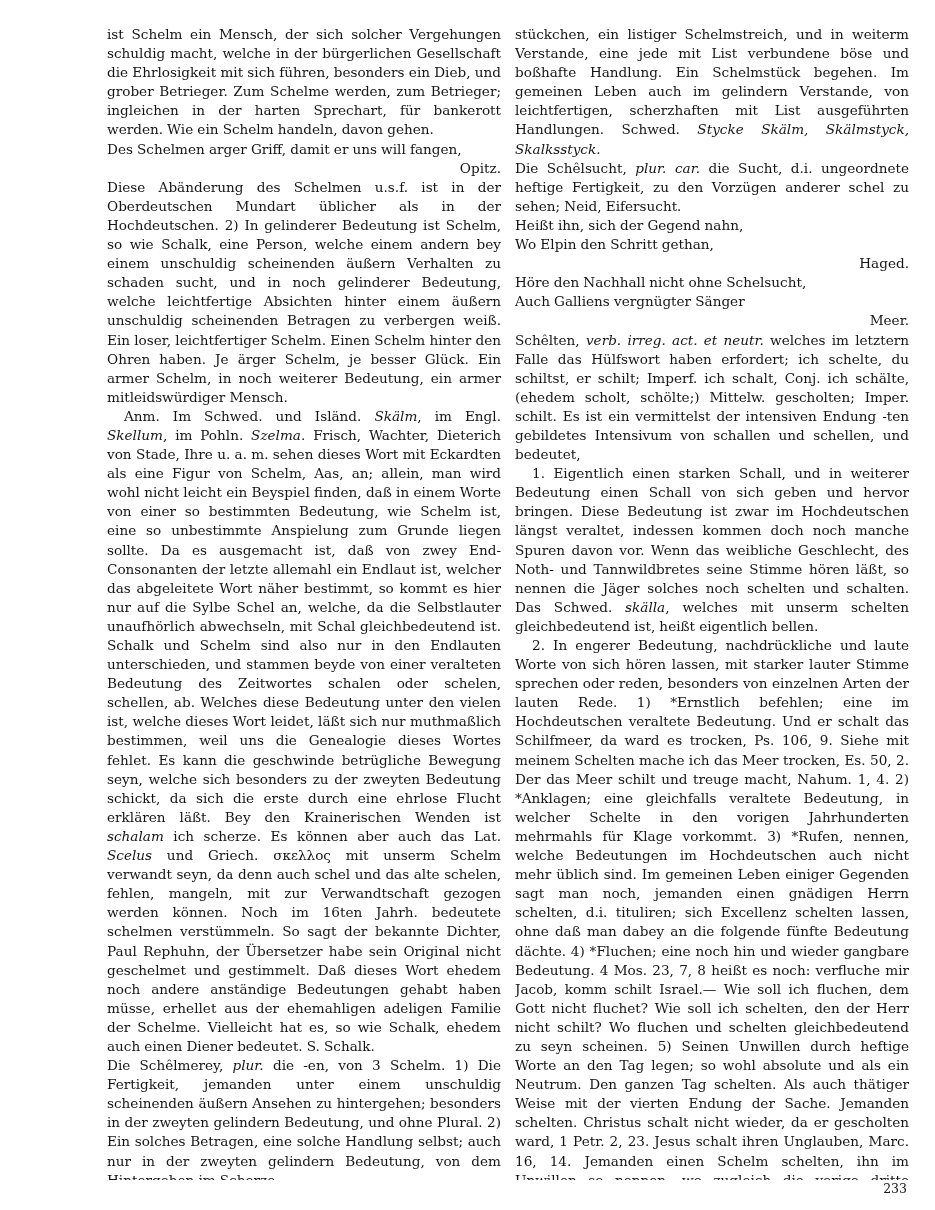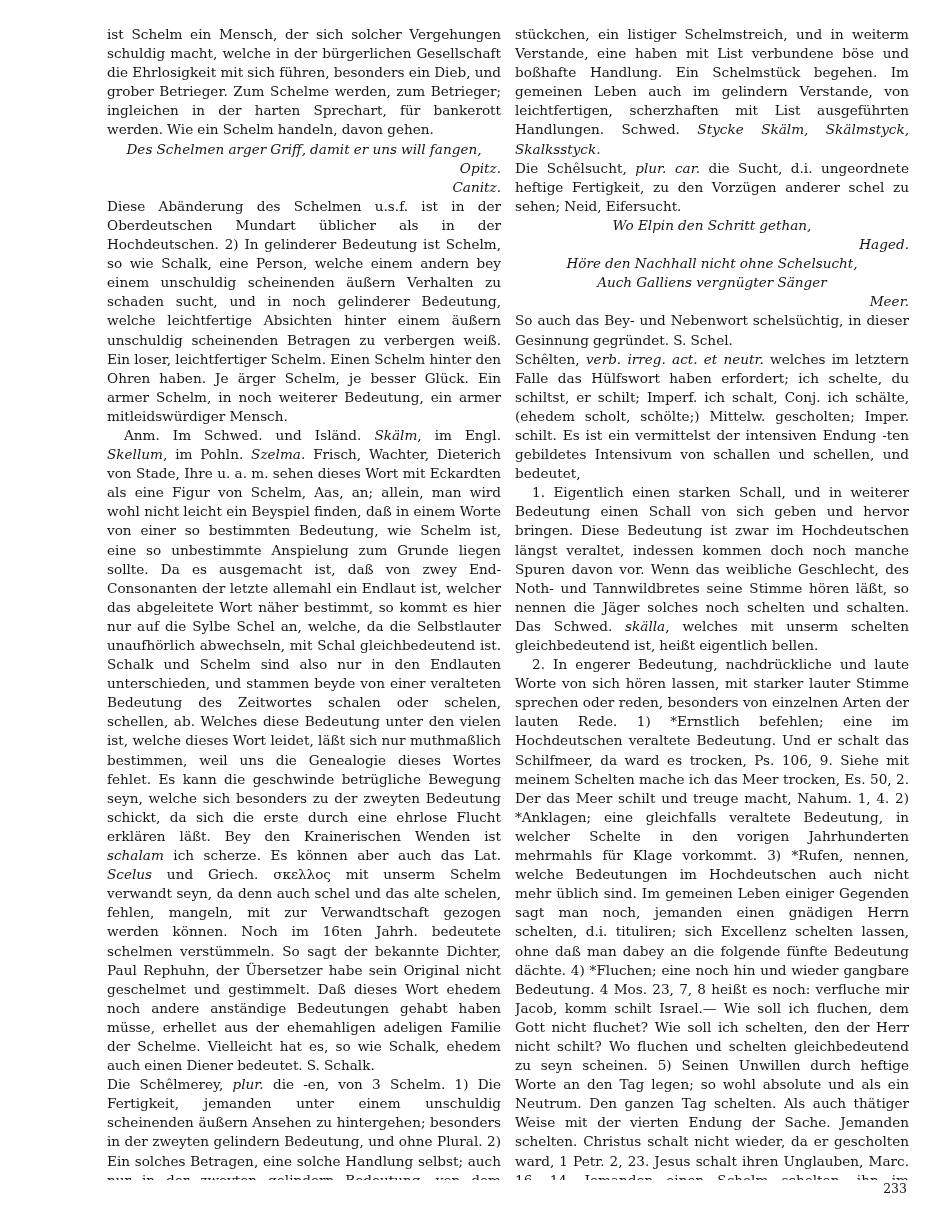--- a/index.html
+++ b/index.html
@@ -31,22 +31,22 @@
     text-align: justify;
     hyphens: none;
     word-spacing: -0.2px;
   }
   .col p {
     margin: 0;
     padding: 0;
   }
   .blk-flow   { text-align: justify; }
   .blk-indent { text-align: justify; text-indent: 17px; }
-  .blk-verse  { text-align: center; padding-left: 20px; font-style: italic; }
-  .blk-attrib { text-align: right; padding-right: 4px; font-style: italic; }
+  .blk-verse  { text-align: left; padding-left: 20px; }
+  .blk-attrib { text-align: right; padding-right: 4px; }
   .r-b { font-weight: normal; }
   .r-i { font-style: italic; }
   .pagenum {
     position: absolute;
     right: 28px;
     bottom: 14px;
     font-size: 12.5px;
     color: #151515;
     font-family: "DejaVu Serif", "Liberation Serif", serif;
     text-align: right;
@@ -54,33 +54,32 @@
 </style>
 </head>
 <body>
 
 <div class="page">
   <div class="columns">
     <div class="col" id="col-left">
         <p class="blk-flow"><span>ist Schelm ein Mensch, der sich solcher Vergehungen schuldig macht, welche in der bürgerlichen Gesellschaft die Ehrlosigkeit mit sich führen, besonders ein Dieb, und grober Betrieger. Zum Schelme werden, zum Betrieger; ingleichen in der harten Sprechart, für bankerott werden. Wie ein Schelm handeln, davon gehen.</span></p>
         <p class="blk-verse"><span>Des Schelmen arger Griff, damit er uns will fangen,</span></p>
         <p class="blk-attrib"><span>Opitz.</span></p>
-        <p class="blk-attrib"><span>Canitz.</span></p>
         <p class="blk-flow"><span>Diese Abänderung des Schelmen u.s.f. ist in der Oberdeutschen Mundart üblicher als in der Hochdeutschen. 2) In gelinderer Bedeutung ist Schelm, so wie Schalk, eine Person, welche einem andern bey einem unschuldig scheinenden äußern Verhalten zu schaden sucht, und in noch gelinderer Bedeutung, welche leichtfertige Absichten hinter einem äußern unschuldig scheinenden Betragen zu verbergen weiß. Ein loser, leichtfertiger Schelm. Einen Schelm hinter den Ohren haben. Je ärger Schelm, je besser Glück. Ein armer Schelm, in noch weiterer Bedeutung, ein armer mitleidswürdiger Mensch.</span></p>
         <p class="blk-indent"><span>Anm. Im Schwed. und Isländ. </span><span class="r-i">Skälm</span><span>, im Engl. </span><span class="r-i">Skellum</span><span>, im Pohln. </span><span class="r-i">Szelma</span><span>. Frisch, Wachter, Dieterich von Stade, Ihre u. a. m. sehen dieses Wort mit Eckardten als eine Figur von Schelm, Aas, an; allein, man wird wohl nicht leicht ein Beyspiel finden, daß in einem Worte von einer so bestimmten Bedeutung, wie Schelm ist, eine so unbestimmte Anspielung zum Grunde liegen sollte. Da es ausgemacht ist, daß von zwey End-Consonanten der letzte allemahl ein Endlaut ist, welcher das abgeleitete Wort näher bestimmt, so kommt es hier nur auf die Sylbe Schel an, welche, da die Selbstlauter unaufhörlich abwechseln, mit Schal gleichbedeutend ist. Schalk und Schelm sind also nur in den Endlauten unterschieden, und stammen beyde von einer veralteten Bedeutung des Zeitwortes schalen oder schelen, schellen, ab. Welches diese Bedeutung unter den vielen ist, welche dieses Wort leidet, läßt sich nur muthmaßlich bestimmen, weil uns die Genealogie dieses Wortes fehlet. Es kann die geschwinde betrügliche Bewegung seyn, welche sich besonders zu der zweyten Bedeutung schickt, da sich die erste durch eine ehrlose Flucht erklären läßt. Bey den Krainerischen Wenden ist </span><span class="r-i">schalam</span><span> ich scherze. Es können aber auch das Lat. </span><span class="r-i">Scelus</span><span> und Griech. σκελλος mit unserm Schelm verwandt seyn, da denn auch schel und das alte schelen, fehlen, mangeln, mit zur Verwandtschaft gezogen werden können. Noch im 16ten Jahrh. bedeutete schelmen verstümmeln. So sagt der bekannte Dichter, Paul Rephuhn, der Übersetzer habe sein Original nicht geschelmet und gestimmelt. Daß dieses Wort ehedem noch andere anständige Bedeutungen gehabt haben müsse, erhellet aus der ehemahligen adeligen Familie der Schelme. Vielleicht hat es, so wie Schalk, ehedem auch einen Diener bedeutet. S. Schalk.</span></p>
         <p class="blk-flow"><span class="r-b">Die Schêlmerey</span><span>, </span><span class="r-i">plur.</span><span> die -en, von 3 Schelm. 1) Die Fertigkeit, jemanden unter einem unschuldig scheinenden äußern Ansehen zu hintergehen; besonders in der zweyten gelindern Bedeutung, und ohne Plural. 2) Ein solches Betragen, eine solche Handlung selbst; auch nur in der zweyten gelindern Bedeutung, von dem Hintergehen im Scherze.</span></p>
       </div>
     <div class="col" id="col-right">
-        <p class="blk-flow"><span>stückchen, ein listiger Schelmstreich, und in weiterm Verstande, eine haben mit List verbundene böse und boßhafte Handlung. Ein Schelmstück begehen. Im gemeinen Leben auch im gelindern Verstande, von leichtfertigen, scherzhaften mit List ausgeführten Handlungen. Schwed. </span><span class="r-i">Stycke Skälm, Skälmstyck, Skalksstyck.</span></p>
+        <p class="blk-flow"><span>stückchen, ein listiger Schelmstreich, und in weiterm Verstande, eine jede mit List verbundene böse und boßhafte Handlung. Ein Schelmstück begehen. Im gemeinen Leben auch im gelindern Verstande, von leichtfertigen, scherzhaften mit List ausgeführten Handlungen. Schwed. </span><span class="r-i">Stycke Skälm, Skälmstyck, Skalksstyck.</span></p>
         <p class="blk-flow"><span class="r-b">Die Schêlsucht</span><span>, </span><span class="r-i">plur. car.</span><span> die Sucht, d.i. ungeordnete heftige Fertigkeit, zu den Vorzügen anderer schel zu sehen; Neid, Eifersucht.</span></p>
+        <p class="blk-verse"><span>Heißt ihn, sich der Gegend nahn,</span></p>
         <p class="blk-verse"><span>Wo Elpin den Schritt gethan,</span></p>
         <p class="blk-attrib"><span>Haged.</span></p>
         <p class="blk-verse"><span>Höre den Nachhall nicht ohne Schelsucht,</span></p>
         <p class="blk-verse"><span>Auch Galliens vergnügter Sänger</span></p>
         <p class="blk-attrib"><span>Meer.</span></p>
-        <p class="blk-flow"><span>So auch das Bey- und Nebenwort schelsüchtig, in dieser Gesinnung gegründet. S. Schel.</span></p>
         <p class="blk-flow"><span class="r-b">Schêlten</span><span>, </span><span class="r-i">verb. irreg. act. et neutr.</span><span> welches im letztern Falle das Hülfswort haben erfordert; ich schelte, du schiltst, er schilt; Imperf. ich schalt, Conj. ich schälte, (ehedem scholt, schölte;) Mittelw. gescholten; Imper. schilt. Es ist ein vermittelst der intensiven Endung -ten gebildetes Intensivum von schallen und schellen, und bedeutet,</span></p>
         <p class="blk-indent"><span>1. Eigentlich einen starken Schall, und in weiterer Bedeutung einen Schall von sich geben und hervor bringen. Diese Bedeutung ist zwar im Hochdeutschen längst veraltet, indessen kommen doch noch manche Spuren davon vor. Wenn das weibliche Geschlecht, des Noth- und Tannwildbretes seine Stimme hören läßt, so nennen die Jäger solches noch schelten und schalten. Das Schwed. </span><span class="r-i">skälla</span><span>, welches mit unserm schelten gleichbedeutend ist, heißt eigentlich bellen.</span></p>
         <p class="blk-indent"><span>2. In engerer Bedeutung, nachdrückliche und laute Worte von sich hören lassen, mit starker lauter Stimme sprechen oder reden, besonders von einzelnen Arten der lauten Rede. 1) *Ernstlich befehlen; eine im Hochdeutschen veraltete Bedeutung. Und er schalt das Schilfmeer, da ward es trocken, Ps. 106, 9. Siehe mit meinem Schelten mache ich das Meer trocken, Es. 50, 2. Der das Meer schilt und treuge macht, Nahum. 1, 4. 2) *Anklagen; eine gleichfalls veraltete Bedeutung, in welcher Schelte in den vorigen Jahrhunderten mehrmahls für Klage vorkommt. 3) *Rufen, nennen, welche Bedeutungen im Hochdeutschen auch nicht mehr üblich sind. Im gemeinen Leben einiger Gegenden sagt man noch, jemanden einen gnädigen Herrn schelten, d.i. tituliren; sich Excellenz schelten lassen, ohne daß man dabey an die folgende fünfte Bedeutung dächte. 4) *Fluchen; eine noch hin und wieder gangbare Bedeutung. 4 Mos. 23, 7, 8 heißt es noch: verfluche mir Jacob, komm schilt Israel.— Wie soll ich fluchen, dem Gott nicht fluchet? Wie soll ich schelten, den der Herr nicht schilt? Wo fluchen und schelten gleichbedeutend zu seyn scheinen. 5) Seinen Unwillen durch heftige Worte an den Tag legen; so wohl absolute und als ein Neutrum. Den ganzen Tag schelten. Als auch thätiger Weise mit der vierten Endung der Sache. Jemanden schelten. Christus schalt nicht wieder, da er gescholten ward, 1 Petr. 2, 23. Jesus schalt ihren Unglauben, Marc. 16, 14. Jemanden einen Schelm schelten, ihn im Unwillen so nennen, wo zugleich die vorige dritte Bedeutung des Nennens mit eintritt. Statt der vierten Endung findet auch das Neutrum mit dem Vorworte auf Statt. Auf jemanden schelten, seinen Unwillen über ihn durch heftige Worte ausbrechen lassen. In weiterer Bedeutung für tadeln, in welchem Verstande es noch hin und wieder gehöret wird. Ich kann es weder loben noch schelten. Das ist nicht zu schelten. Ein unbescholtener Mann, dem man nichts Nachtheiliges nachsagen kann. Ehedem war ein Urtheil schelten von demselben appelliren; im mittlern Lat. </span></p>
       </div>
   </div>
   <div class="pagenum">233</div>
 </div>
 
 </body></html>

